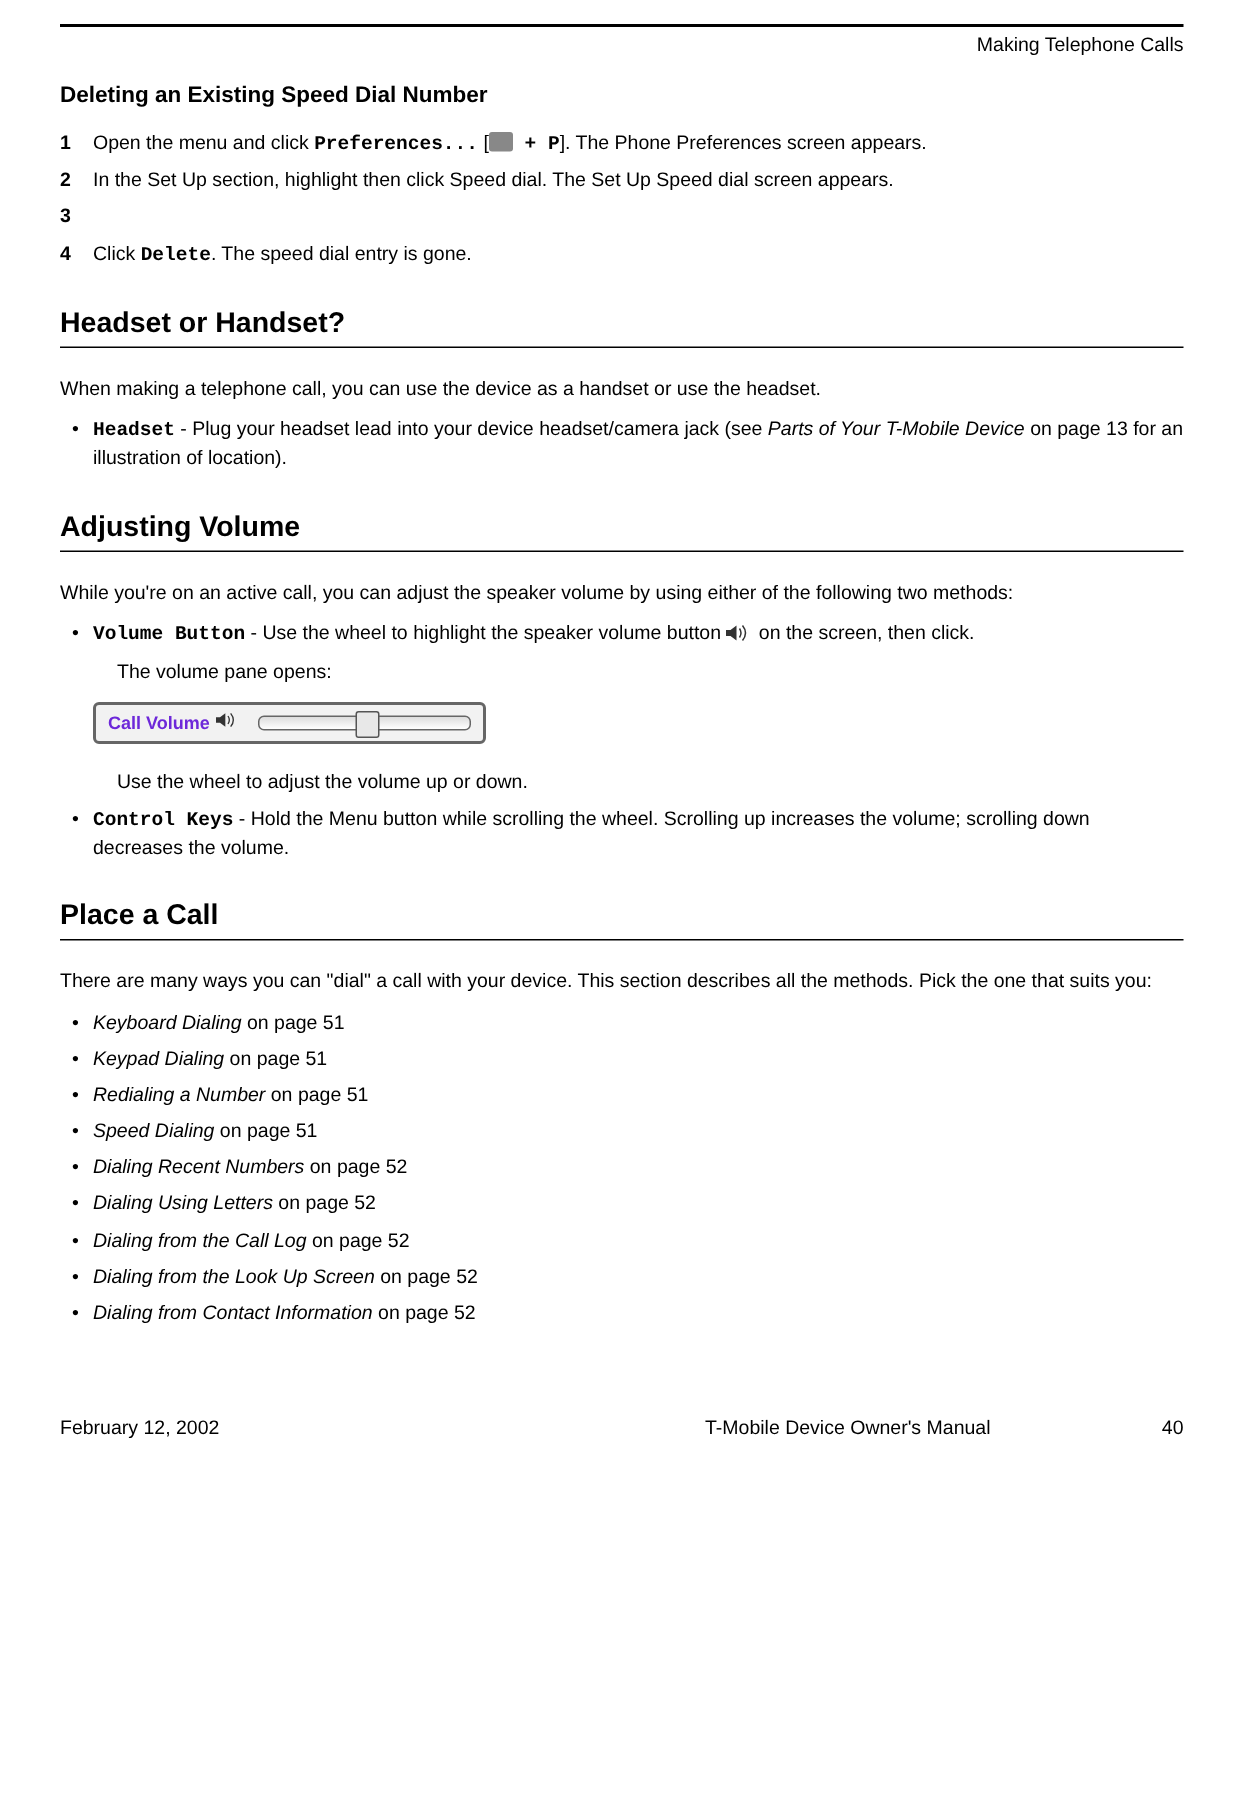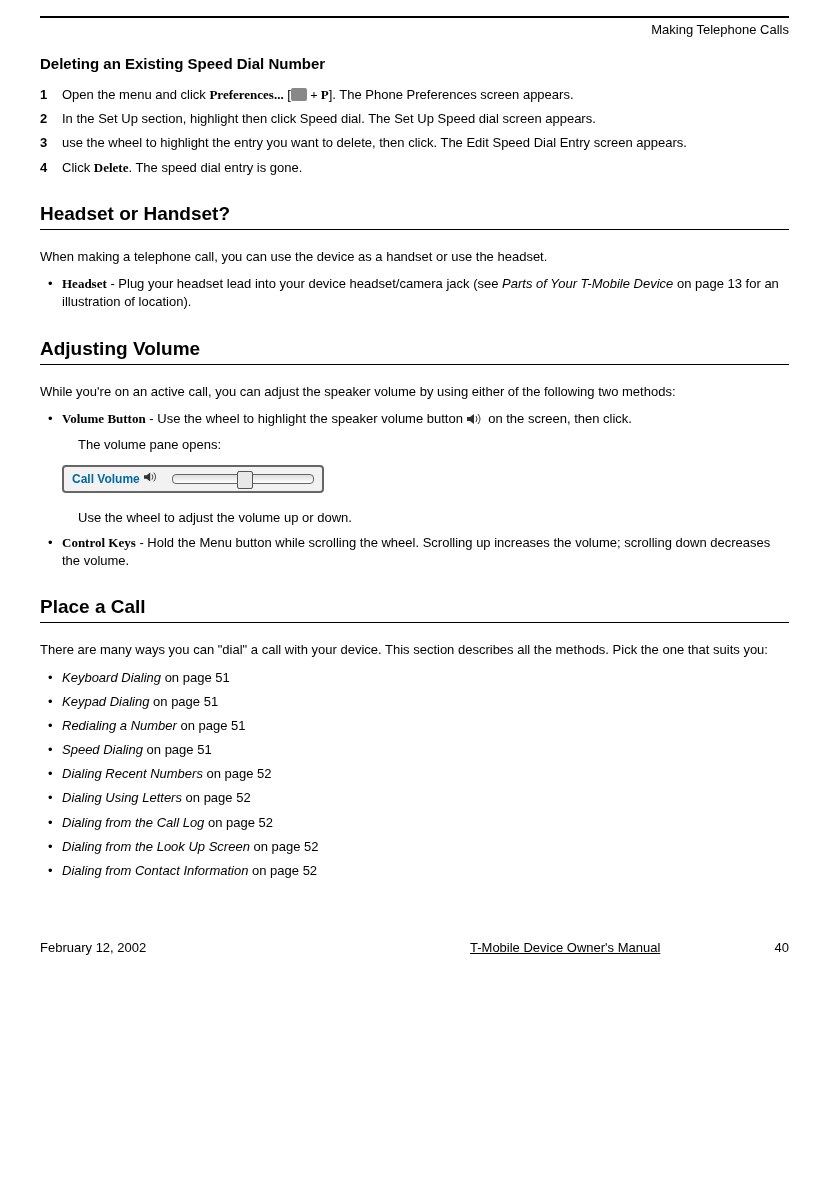--- a/index.html
+++ b/index.html
@@ -71,21 +71,21 @@
     position: relative;
     margin-bottom: 6px;
     line-height: 1.4;
   }
   .bul-list > li::before {
     content: "•";
     position: absolute;
     left: -14px;
     top: 0;
   }
-  .bold { font-family: Liberation Serif, serif; font-weight: bold; }
+  .bold { font-family: Liberation Mono, monospace; font-weight: bold; }
   .italic { font-style: italic; text-align: right; }
   .icon-menu {
     display: inline-block;
     width: 16px;
     height: 13px;
     background: #888;
     border-radius: 2px;
     vertical-align: -2px;
     position: relative;
   }
@@ -98,21 +98,21 @@
     display: inline-flex;
     align-items: center;
     border: 2px solid #666;
     border-radius: 4px;
     background: #f2f2f2;
     padding: 4px 8px;
     margin: 10px 0;
     font-family: Arial, Helvetica, sans-serif;
     font-weight: bold;
     font-size: 12px;
-    color: #0369a1;
+    color: #6d28d9;
   }
   .vol-widget .spk {
     margin: 0 6px 0 4px;
   }
   .vol-track {
     width: 140px;
     height: 8px;
     border: 1px solid #666;
     border-radius: 4px;
     background: linear-gradient(#ddd,#fff);
@@ -131,21 +131,21 @@
   }
   .sub {
     margin: 6px 0 0 16px;
   }
   .footer {
     position: relative;
     margin-top: 60px;
     font-size: 13px;
   }
   .footer .date { position: absolute; left: 0; }
-  .footer .manual { position: absolute; left: 430px; text-decoration: underline; }
+  .footer .manual { position: absolute; left: 430px; }
   .footer .pg { position: absolute; right: 0; }
 </style>
 </head>
 <body>
 
 <div class="page">
   <div class="top-rule"></div>
   <div class="chapter-header">Making Telephone Calls</div>
 
   <div class="h-a">Deleting an Existing Speed Dial Number</div>
@@ -155,21 +155,20 @@
       <span>
         <span>Open the menu and click </span><span class="bold">Preferences...</span><span> [</span><span class="icon-menu"></span><span class="bold"> + P</span><span>]. The Phone Preferences screen appears.</span>
       </span>
     </li>
     <li>
       <span class="num">2</span>
       <span>In the Set Up section, highlight then click Speed dial. The Set Up Speed dial screen appears.</span>
     </li>
     <li>
       <span class="num">3</span>
-      <span>use the wheel to highlight the entry you want to delete, then click. The Edit Speed Dial Entry screen appears.</span>
     </li>
     <li>
       <span class="num">4</span>
       <span>
         <span>Click </span><span class="bold">Delete</span><span>. The speed dial entry is gone.</span>
       </span>
     </li>
   </ol>
 
   <div class="h-b">Headset or Handset?</div>

